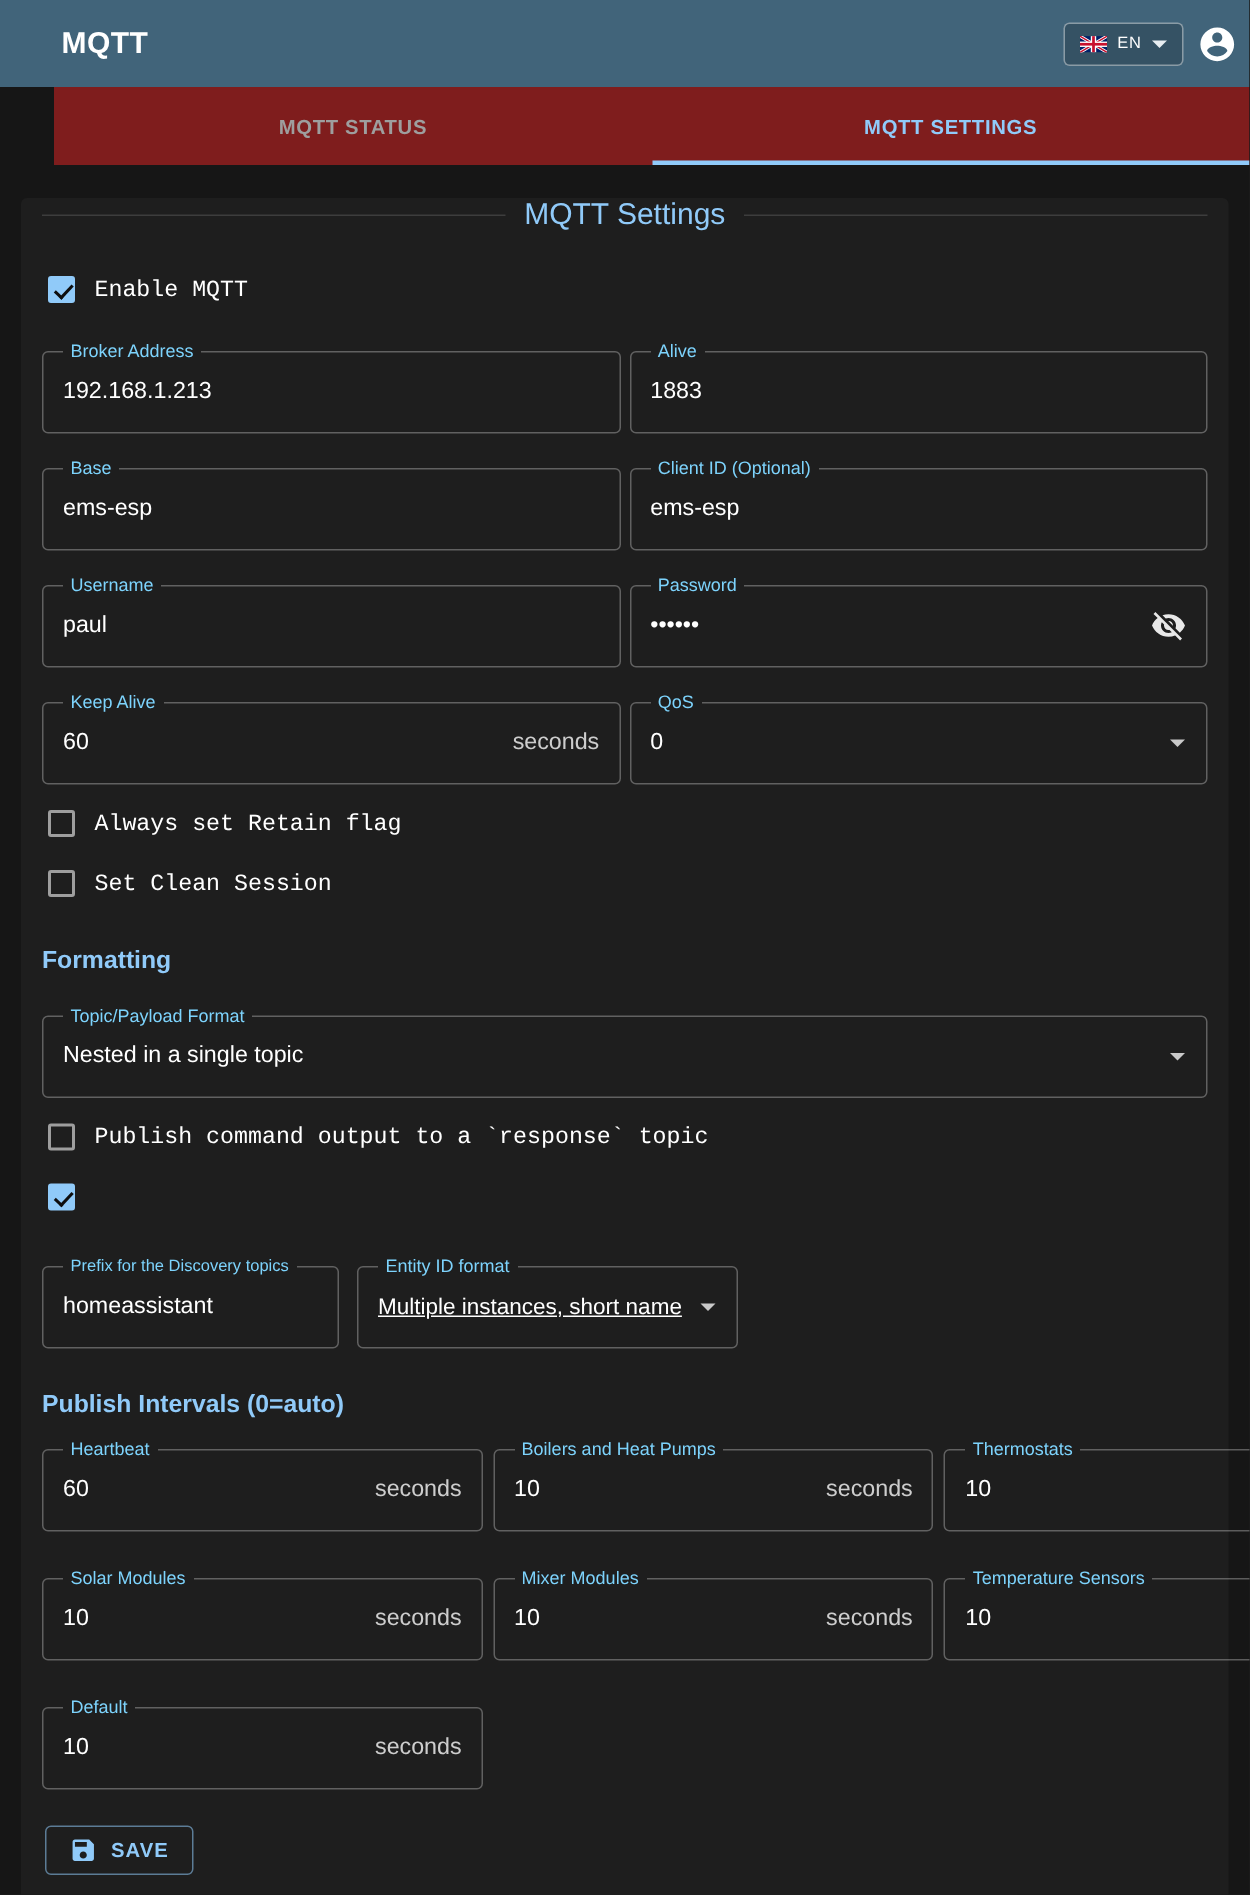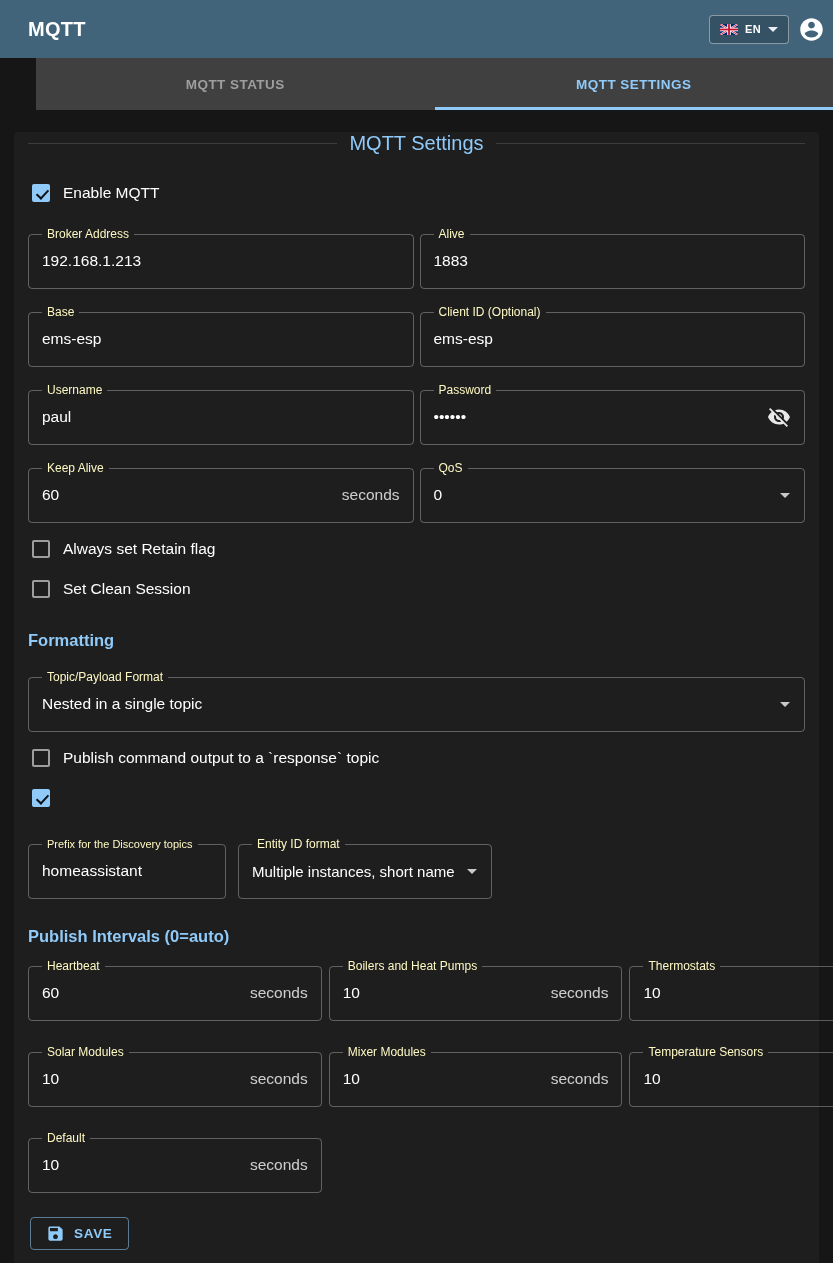--- a/index.html
+++ b/index.html
@@ -6,41 +6,41 @@
   html, body { width: 833px; height: 1263px; overflow: hidden; }
   body {
     background: #161616;
     font-family: "Liberation Sans", "DejaVu Sans", sans-serif;
     color: #fff;
   }
   
   .appbar {
     height: 58px; background: #41647a;
     display: flex; align-items: center; justify-content: space-between;
-    padding: 0 8px 0 28px;
+    padding: 0 8px 0 41px;
   }
   .appbar-title { font-size: 20px; font-weight: 600; letter-spacing: 0.3px; }
   .appbar-right { display: flex; align-items: center; gap: 9px; }
   .lang-btn {
     display: flex; align-items: center; gap: 7px;
     background: rgba(0,0,0,0.18);
     border: 1px solid rgba(255,255,255,0.42);
     border-radius: 4px; height: 29px; padding: 0 10px;
     color: #fff; cursor: pointer;
   }
   .lang-btn .flag { width: 18px; height: 11px; display: block; }
-  .lang-btn .lang-label { font-size: 11px; font-weight: 700; letter-spacing: 0.4px; }
+  .lang-btn .lang-label { font-size: 11px; font-weight: 400; letter-spacing: 0.4px; }
   .caret-sm {
     width: 0; height: 0; border-left: 5px solid transparent;
     border-right: 5px solid transparent; border-top: 5px solid #e8eef2;
   }
   .avatar { width: 27px; height: 27px; cursor: pointer; display: flex; }
   .avatar svg { width: 100%; height: 100%; fill: #fff; }
   
-  .tabbar { height: 52px; background: #404040; display: flex; margin-left: 36px; }
+  .tabbar { height: 52px; background: #7f1d1d; display: flex; margin-left: 36px; }
   .tab {
     flex: 1; display: flex; align-items: center; justify-content: center;
     font-size: 13.5px; font-weight: 700; letter-spacing: 0.45px;
     color: #9e9e9e; cursor: pointer; position: relative; text-transform: uppercase;
   }
   .tab.active { color: #90caf9; }
   .tab.active::after {
     content: ""; position: absolute; left: 0; right: 0; bottom: 0;
     height: 3px; background: #90caf9;
   }
@@ -52,21 +52,21 @@
   .section-title {
     display: flex; align-items: center; gap: 12px; margin-top: 22px;
   }
   .section-title .line { flex: 1; height: 1px; background: rgba(255,255,255,0.14); }
   .section-title .title-text { color: #90caf9; font-size: 20px; line-height: 23px; }
   
   .check-row {
     display: flex; align-items: center; gap: 13px; height: 40px;
     margin-left: 4px; cursor: pointer;
   }
-  .check-row .cb-label { font-size: 15.5px; color: #fff; }
+  .check-row .cb-label { font-size: 15.5px; color: #fff; font-family: Liberation Mono, monospace; }
   .cb {
     width: 18px; height: 18px; border: 2px solid #9e9e9e; border-radius: 2px;
     flex: none; position: relative; cursor: pointer;
   }
   .cb.checked { background: #90caf9; border-color: #90caf9; }
   .cb.checked::after {
     content: ""; position: absolute; left: 4.5px; top: 0.5px;
     width: 5px; height: 10px;
     border: solid #0e0e0e; border-width: 0 2px 2px 0; transform: rotate(43deg);
   }
@@ -81,42 +81,42 @@
     position: relative; height: 56px;
     display: flex; align-items: center; padding: 0 14px; cursor: text;
   }
   .tfield .outline {
     position: absolute; left: 0; right: 0; top: -5px; bottom: 0;
     border: 1px solid rgba(255,255,255,0.3); border-radius: 4px;
     padding: 0 8px; pointer-events: none; min-width: 0;
   }
   .tfield legend {
     font-size: 12px; line-height: 12px; padding: 0 5px; margin-left: 5px;
-    color: #fef9c3; white-space: nowrap; margin-top: 32px;
+    color: #7dd3fc; white-space: nowrap; margin-top: 32px;
   }
   .tinput {
     flex: 1; min-width: 0; background: none; border: none; outline: none;
     color: #fff; font-family: inherit; font-size: 15.5px; height: 100%; padding: 0;
   }
   .adorn { color: rgba(255,255,255,0.78); font-size: 15.5px; padding-left: 8px; }
   .sel-value { flex: 1; font-size: 15.5px; color: #fff; white-space: nowrap; overflow: hidden; }
   .sel-caret { width: 24px; height: 24px; flex: none; margin-right: -6px; fill: #c9c9c9; }
   .tfield.select { cursor: pointer; }
   .eye-btn { width: 24px; height: 24px; flex: none; cursor: pointer; fill: #e8e8e8; }
   
   .sub-heading {
     color: #90caf9; font-size: 16.5px; font-weight: 700; margin-top: 20px; line-height: 22px;
   }
   .sub-heading.intervals { margin-top: 26px; }
   .full-field { margin-top: 25px; }
   .resp-row { margin-top: 6px; }
   .discovery-row { display: flex; gap: 12px; margin-top: 25px; }
   .w-prefix { width: 198px; }
   .w-entity { width: 254px; }
-  .w-entity .sel-value { font-size: 15px; }
+  .w-entity .sel-value { font-size: 15px; text-decoration: underline; }
   
   .grid3 {
     display: grid; grid-template-columns: 1fr 1fr 1fr;
     column-gap: 7px; row-gap: 30px; margin-top: 18px;
   }
   
   .save-btn {
     margin-top: 24px; margin-left: 2px;
     display: inline-flex; align-items: center; gap: 9px;
     background: transparent; border: 1px solid rgba(144,202,249,0.55);

